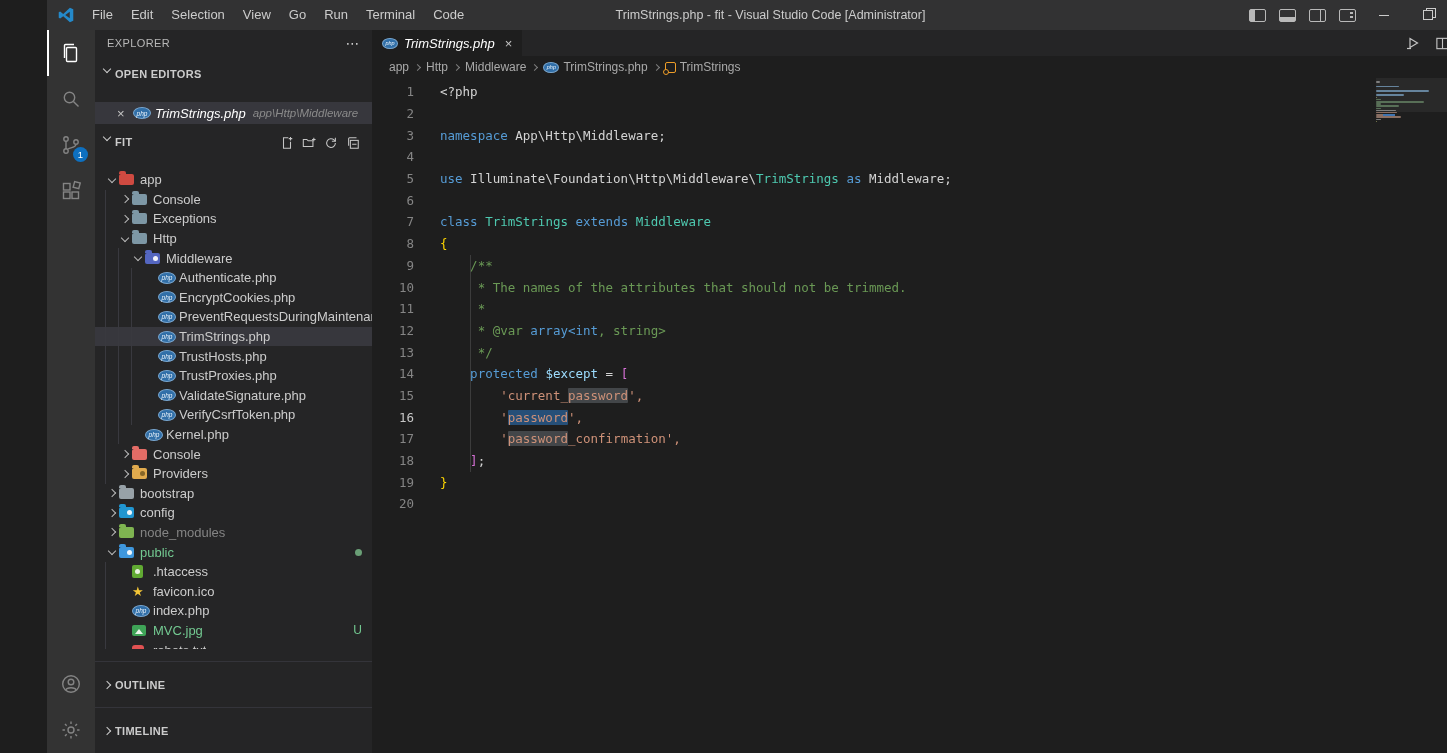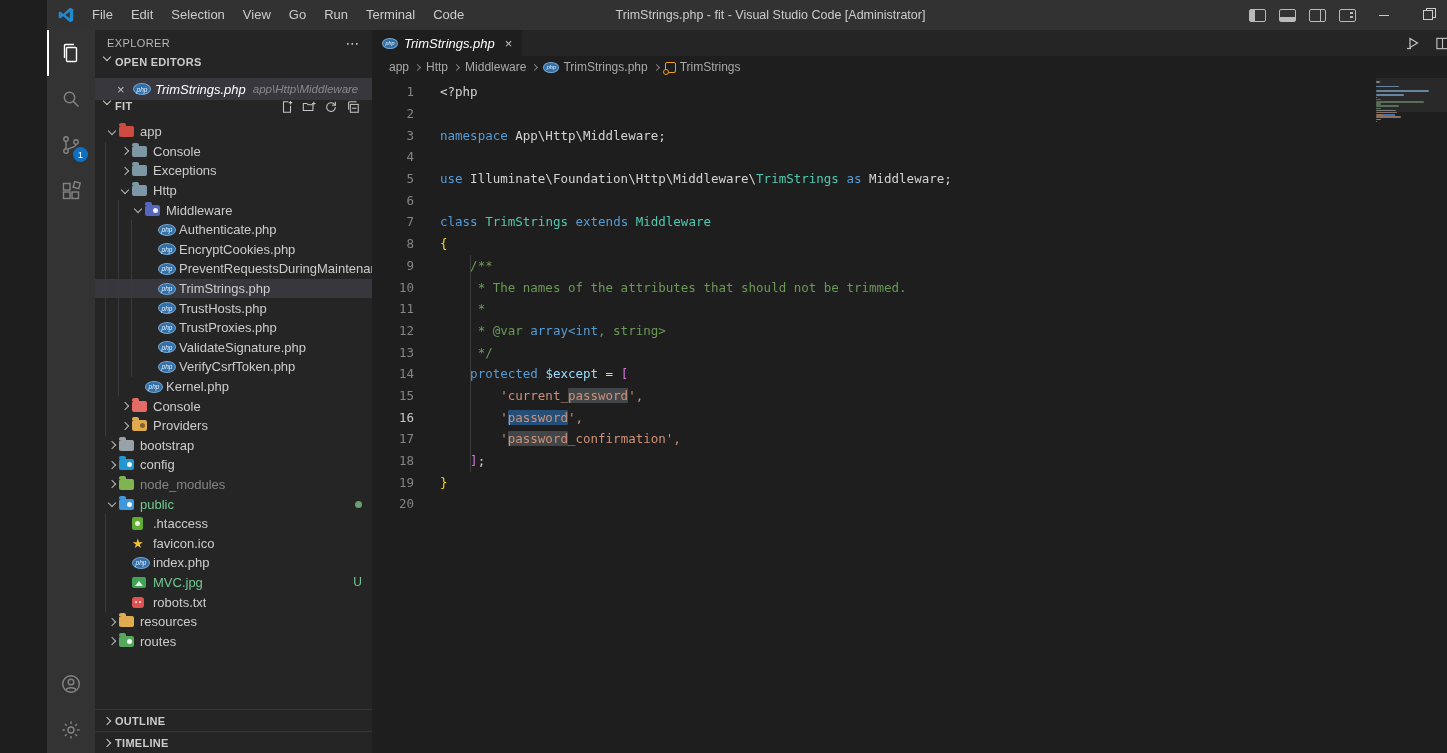--- a/index.html
+++ b/index.html
@@ -34,21 +34,21 @@
   .ab-item{width:48px;height:46px;display:flex;align-items:center;justify-content:center;position:relative;color:#848484;}
   .ab-item svg{stroke:#848484;}
   .ab-item.active{color:#ffffff;}
   .ab-item.active svg{stroke:#ffffff;}
   .ab-item.active::before{content:"";position:absolute;left:0;top:0;bottom:0;width:2px;background:#ffffff;}
   .ab-badge{position:absolute;right:7px;bottom:6px;min-width:15px;height:15px;border-radius:50%;background:#0e70c0;
             color:#fff;font-size:9.5px;display:flex;align-items:center;justify-content:center;}
   .ab-bottom{margin-top:auto;}
 
   
-  .sidebar{width:277px;flex:none;background:#252526;display:flex;flex-direction:column;font-size:13px;min-height:0;}
+  .sidebar{width:277px;flex:none;background:#252526;display:flex;flex-direction:column;font-size:13px;min-height:0;gap:12px;}
   .sb-title{height:26px;flex:none;display:flex;align-items:center;padding:0 12px;font-size:11px;color:#b8b8b8;letter-spacing:.4px;}
   .sb-title .more{margin-left:auto;color:#cccccc;font-size:14px;}
   .sb-head{height:22px;flex:none;display:flex;padding:0 4px;font-size:11px;font-weight:bold;color:#cccccc;letter-spacing:.3px;}
   .sb-head .acts{margin-left:auto;display:flex;gap:8px;margin-right:8px;}
   .sb-head .acts svg{stroke:#c5c5c5;}
   .chev{display:inline-block;width:5px;height:5px;border-right:1px solid #cccccc;border-bottom:1px solid #cccccc;flex:none;}
   .chev.down{transform:rotate(45deg);margin-top:-2px;}
   .chev.right{transform:rotate(-45deg);}
   .chwrap{width:16px;display:flex;justify-content:center;flex:none;}
   .oe-row{height:22px;flex:none;display:flex;align-items:center;padding-left:22px;background:#37373d;}
@@ -89,21 +89,21 @@
           display:flex;align-items:center;justify-content:center;font-size:6.5px;font-style:italic;color:#eaf3fb;flex:none;}
   .ht-ic{width:11px;height:13px;border-radius:2px;background:#61aa33;position:relative;}
   .ht-ic::after{content:"";position:absolute;left:3px;top:4px;width:5px;height:5px;border-radius:50%;background:rgba(255,255,255,.85);}
   .star-ic{color:#f3c536;font-size:13px;line-height:1;}
   .img-ic{width:14px;height:11px;border-radius:2px;background:#3fa457;position:relative;}
   .img-ic::after{content:"";position:absolute;left:3px;bottom:2px;border-left:4px solid transparent;border-right:4px solid transparent;border-bottom:5px solid #e8f5ea;}
   .robot-ic{width:12px;height:11px;border-radius:3px;background:#e05252;position:relative;}
   .robot-ic::after{content:"";position:absolute;left:3px;top:4px;width:2px;height:2px;border-radius:50%;background:#fff;box-shadow:4px 0 0 #fff;}
 
   .sb-bottom{flex:none;}
-  .sb-sec{height:21px;display:flex;align-items:center;padding:0 4px;font-size:11px;font-weight:bold;color:#cccccc;border-top:1px solid #34343a;letter-spacing:.3px;}
+  .sb-sec{height:21px;display:flex;align-items:center;padding:12px 4px;font-size:11px;font-weight:bold;color:#cccccc;border-top:1px solid #34343a;letter-spacing:.3px;}
 
   
   .editor-col{flex:1;display:flex;flex-direction:column;background:#1e1e1e;min-width:0;}
   .tabbar{height:26px;flex:none;background:#252526;display:flex;align-items:stretch;}
   .tab{background:#1e1e1e;display:flex;align-items:center;padding:0 10px;gap:6px;min-width:0;}
   .tab-label{font-size:13px;font-style:italic;color:#ffffff;white-space:nowrap;}
   .tab .close-x{color:#c5c5c5;font-size:13px;margin-left:4px;}
   .tab-actions{margin-left:auto;display:flex;align-items:center;gap:14px;padding-right:14px;color:#c5c5c5;}
   .tab-actions svg{stroke:#c5c5c5;}
   .breadcrumbs{height:22px;flex:none;display:flex;align-items:center;padding-left:17px;font-size:12px;color:#a9a9a9;gap:3px;background:#1e1e1e;}

